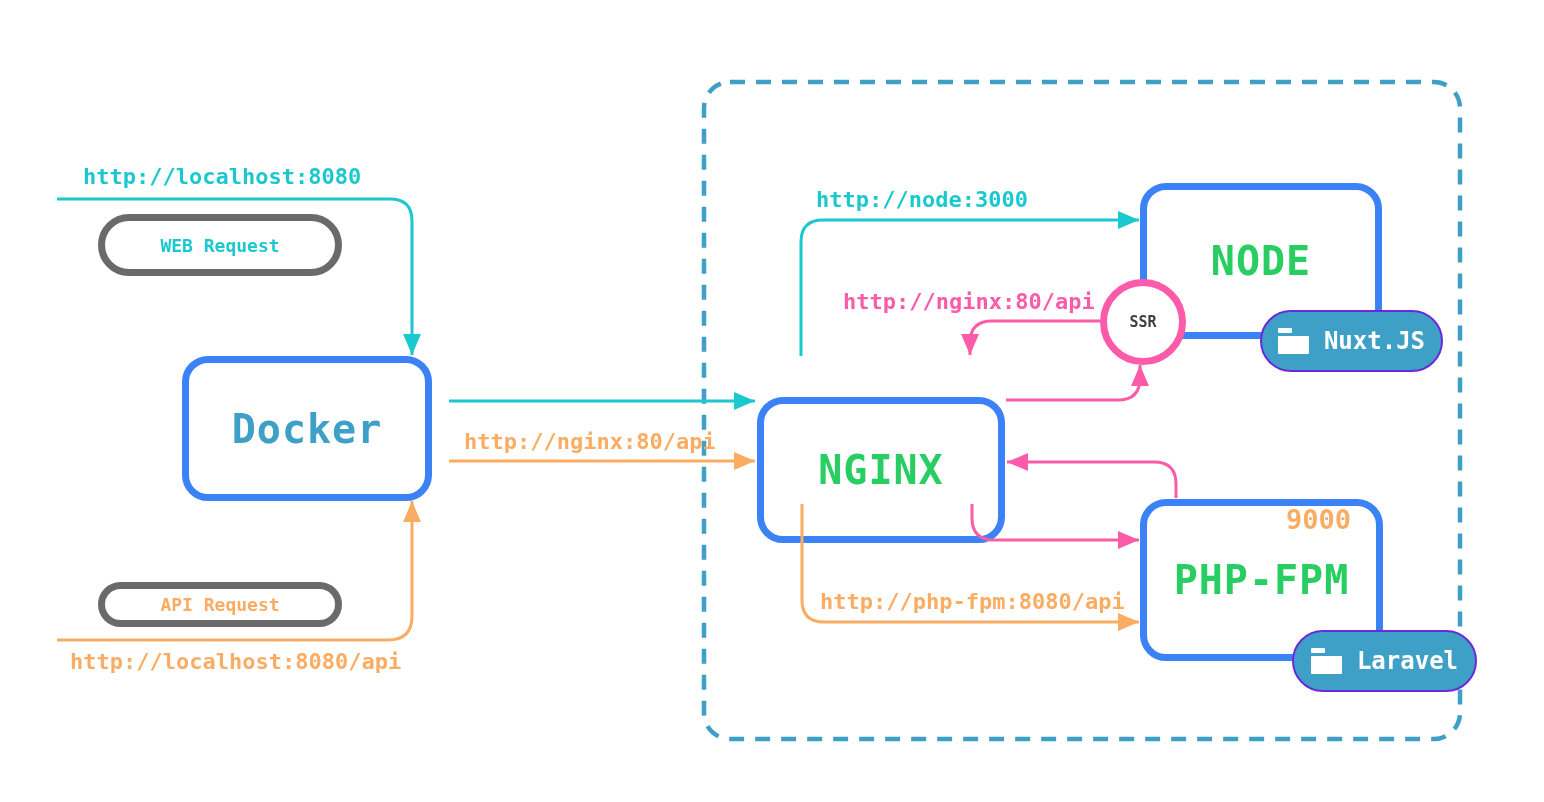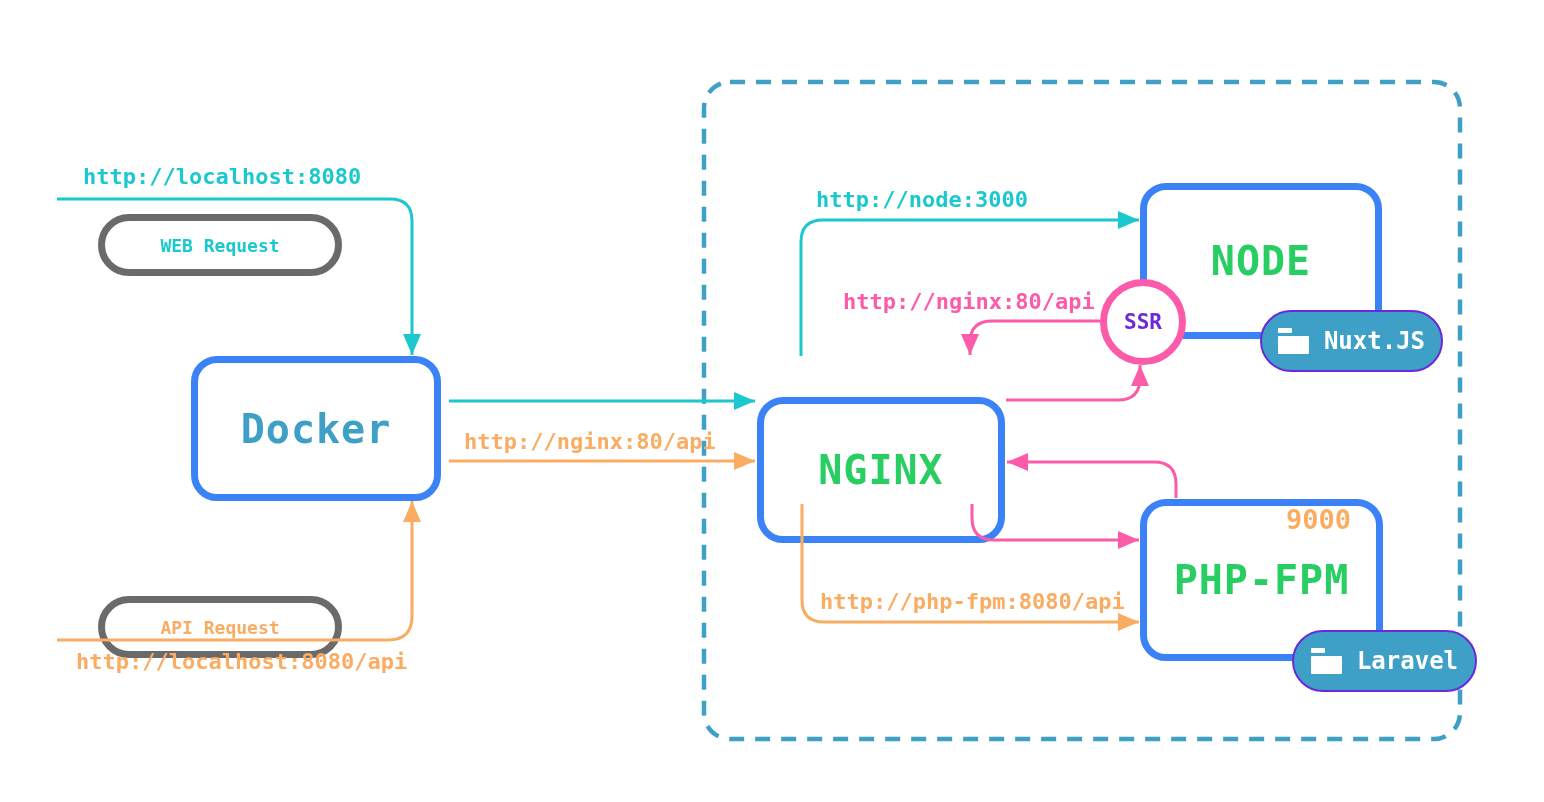--- a/index.html
+++ b/index.html
@@ -31,21 +31,21 @@
     display:flex; align-items:center; justify-content:center; gap:15px; z-index:4;
     color:#ffffff; font-size:24px; box-sizing:border-box;
   }
   .folder { position:relative; width:31px; height:26px; flex:0 0 auto; }
   .folder::before { content:""; position:absolute; left:0; top:0;  width:14px; height:5px;  background:#ffffff; border-radius:1px; }
   .folder::after  { content:""; position:absolute; left:0; top:8px; width:31px; height:18px; background:#ffffff; border-radius:1px; }
   .ssr-circle {
     position:absolute; left:1100px; top:279px; width:86px; height:86px; box-sizing:border-box;
     background:#ffffff; border:7px solid #fb5ba9; border-radius:50%;
     display:flex; align-items:center; justify-content:center; z-index:4;
-    color:#6d28d9; font-size:21px;
+    color:#404040; font-size:15px;
   }
   .edge-label { position:absolute; font-size:22px; line-height:26px; white-space:nowrap; z-index:6; }
   .lbl-teal   { color:#1bc8ce; }
   .lbl-orange { color:#f9ac62; }
   .lbl-pink   { color:#fb5ba9; }
   #compose-title { position:absolute; left:722px; top:44px; font-size:26px; color:#3ea0c6; z-index:6; white-space:nowrap; }
   #port-9000 { position:absolute; left:1286px; top:504px; font-size:27px; color:#f9ac62; z-index:6; }
 </style>
 </head>
 <body>
@@ -85,25 +85,25 @@
 
     <path d="M972 504 V518 Q972 540 994 540 H1139" fill="none" stroke="#fb5ba9" stroke-width="3" marker-end="url(#m-pink)"></path>
 
     <path d="M802 504 V600 Q802 622 824 622 H1139" fill="none" stroke="#f9ac62" stroke-width="3" marker-end="url(#m-orange)"></path>
   </svg>
 
 
   <div class="pill pill-teal" style="left:98px; top:214px; width:244px; height:62px;">
     <span>WEB Request</span>
   </div>
-  <div class="pill pill-orange" style="left:98px; top:596px; width:244px; height:62px;">
+  <div class="pill pill-orange" style="left:98px; top:582px; width:244px; height:45px;">
     <span>API Request</span>
   </div>
 
-  <div class="box" style="left:191px; top:356px; width:250px; height:145px;">
+  <div class="box" style="left:182px; top:356px; width:250px; height:145px;">
     <span class="title title-blue">Docker</span>
   </div>
 
   <div class="box" style="left:757px; top:357px; width:248px; height:146px;margin-top:40px;">
     <span class="title title-green">NGINX</span>
   </div>
 
   <div class="box" style="left:1140px; top:183px; width:242px; height:156px;">
     <span class="title title-green">NODE</span>
   </div>
@@ -121,18 +121,18 @@
     <span class="folder"></span>
     <span>Nuxt.JS</span>
   </div>
   <div class="badge" style="left:1292px; top:630px; width:185px; height:62px;">
     <span class="folder"></span>
     <span>Laravel</span>
   </div>
 
   <div class="edge-label lbl-teal" style="left:83px; top:164px;">http://localhost:8080</div>
   <div class="edge-label lbl-orange" style="left:464px; top:429px;">http://nginx:80/api</div>
-  <div class="edge-label lbl-orange" style="left:76px; top:649px;">http://localhost:8080/api</div>
+  <div class="edge-label lbl-orange" style="left:70px; top:649px;">http://localhost:8080/api</div>
   <div class="edge-label lbl-teal" style="left:816px; top:187px;">http://node:3000</div>
   <div class="edge-label lbl-pink" style="left:843px; top:289px;">http://nginx:80/api</div>
   <div class="edge-label lbl-orange" style="left:820px; top:589px;">http://php-fpm:8080/api</div>
 
 </div>
 
 </body></html>

